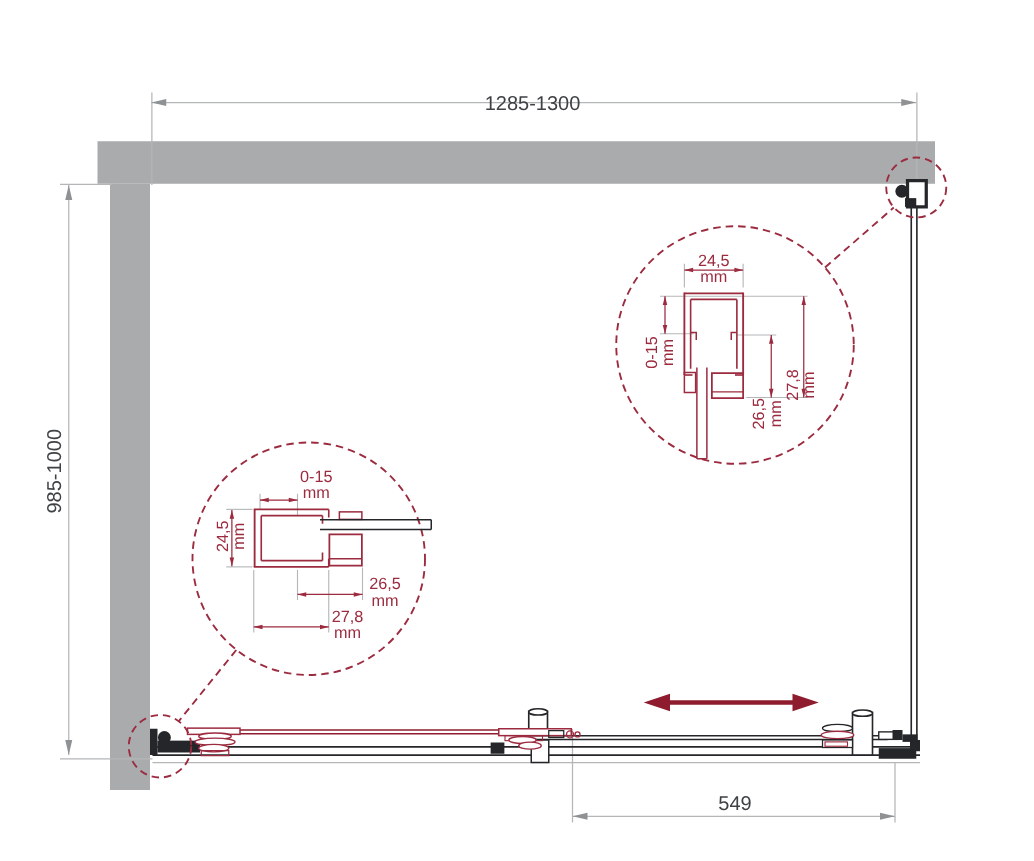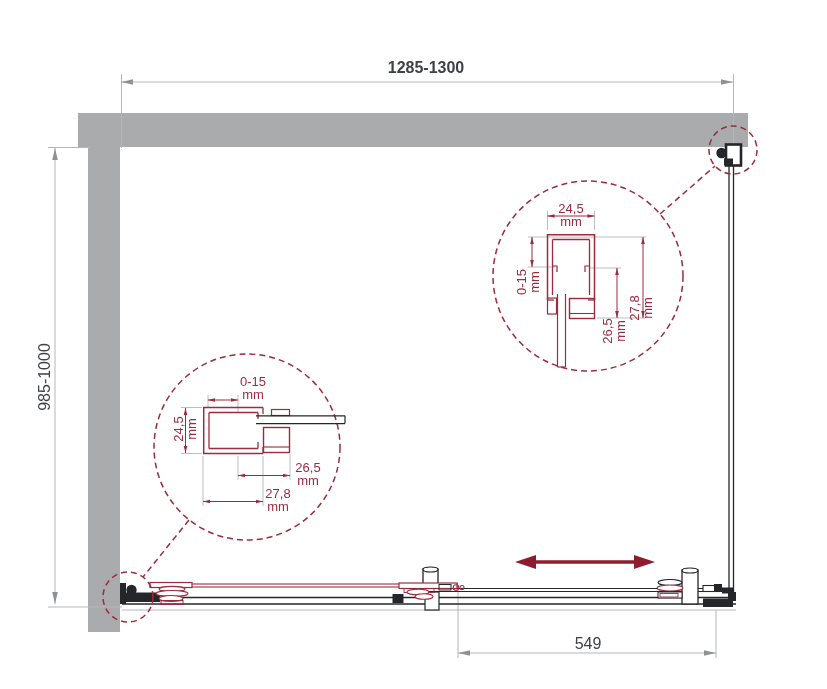--- a/index.html
+++ b/index.html
@@ -232,21 +232,21 @@
       <polygon class="mrf" points="532,267 530.2,260 533.8,260"></polygon>
       <line class="mr" x1="617" y1="268" x2="617" y2="318" stroke-width="1"></line>
       <polygon class="mrf" points="617,268 615.2,275 618.8,275"></polygon>
       <polygon class="mrf" points="617,318 615.2,311 618.8,311"></polygon>
       <line class="mr" x1="643" y1="237" x2="643" y2="318" stroke-width="1"></line>
       <polygon class="mrf" points="643,237 641.2,244 644.8,244"></polygon>
       <polygon class="mrf" points="643,318 641.2,311 644.8,311"></polygon>
     </g>
   </svg>
 
-  <div class="lbl" style="left:426px;top:68px;font-weight:bold;">1285-1300</div>
+  <div class="lbl" style="left:426px;top:84px;">1285-1300</div>
 
   <div class="lbl rot" style="left:45px;top:377px;">985-1000</div>
 
   <div class="lbl" style="left:588px;top:644px;">549</div>
 
   <div class="clbl" style="left:253px;top:388px;">
     <span>0-15</span>
     <span>mm</span>
   </div>
   <div class="clbl rot" style="left:185px;top:429px;">

